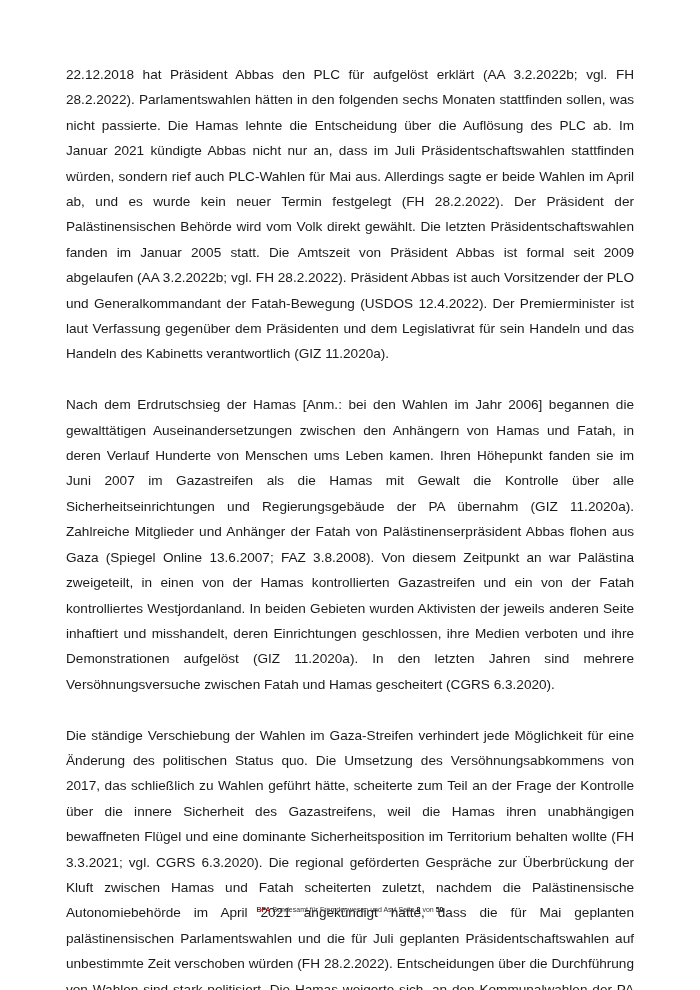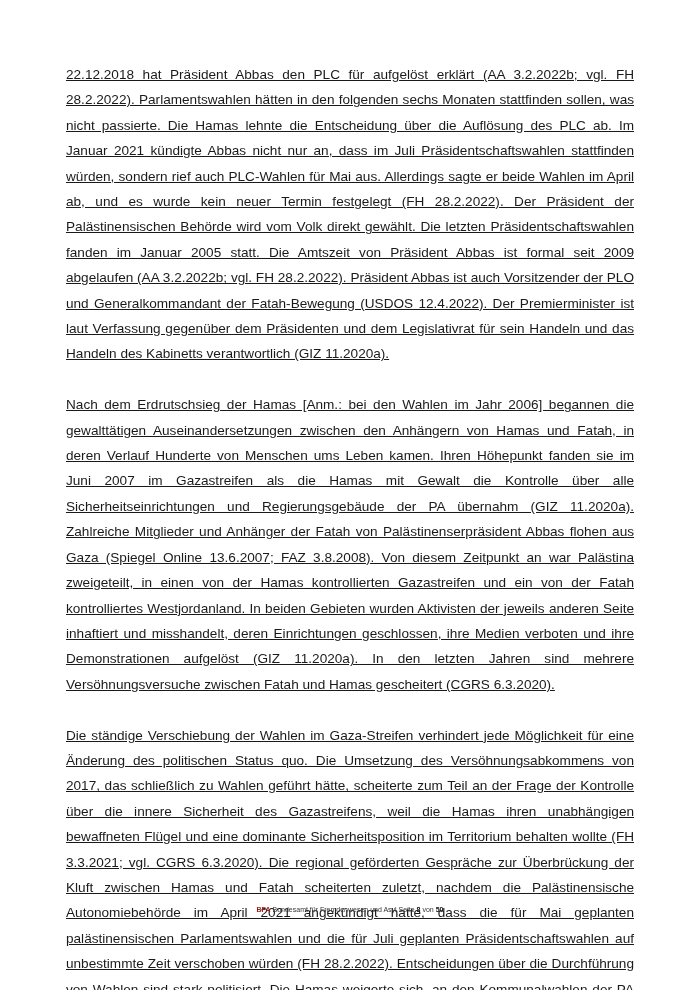--- a/index.html
+++ b/index.html
@@ -3,21 +3,21 @@
 <meta charset="utf-8">
 <style>
   html, body { margin: 0; padding: 0; background: #ffffff; }
   body { width: 700px; height: 990px; position: relative; overflow: hidden; }
   .page {
     position: absolute; left: 66px; top: 62px; width: 568px;
     font-family: "Liberation Sans", sans-serif;
     font-size: 13.6px; line-height: 25.4px; color: #1a1a1a;
     text-align: justify;
   }
-  .para { margin: 0 0 25.4px 0; text-decoration: underline; }
+  .para { margin: 0 0 25.4px 0; }
   .footer {
     position: absolute; left: 0; top: 906px; width: 700px; text-align: center;
     font-family: "Liberation Sans", sans-serif; font-size: 7px; color: #333;
   }
   .footer .brand { color: #9b1c1c; font-weight: bold; }
   .footer b { font-weight: bold; color: #111; }
 </style>
 </head>
 <body>
 

